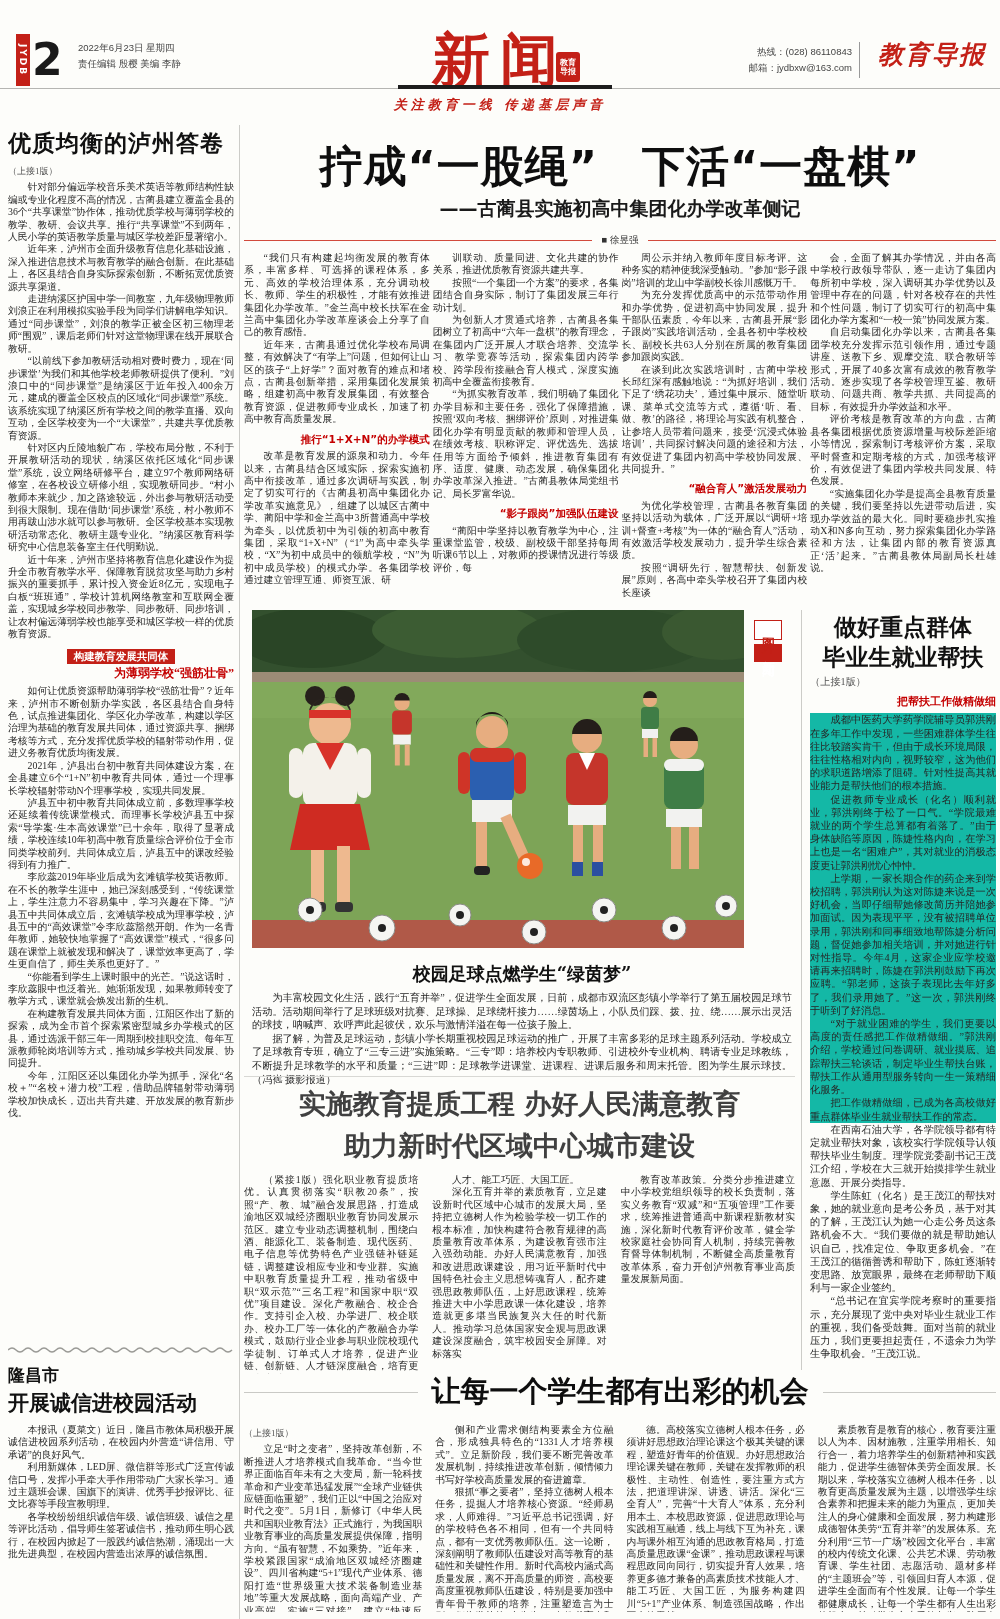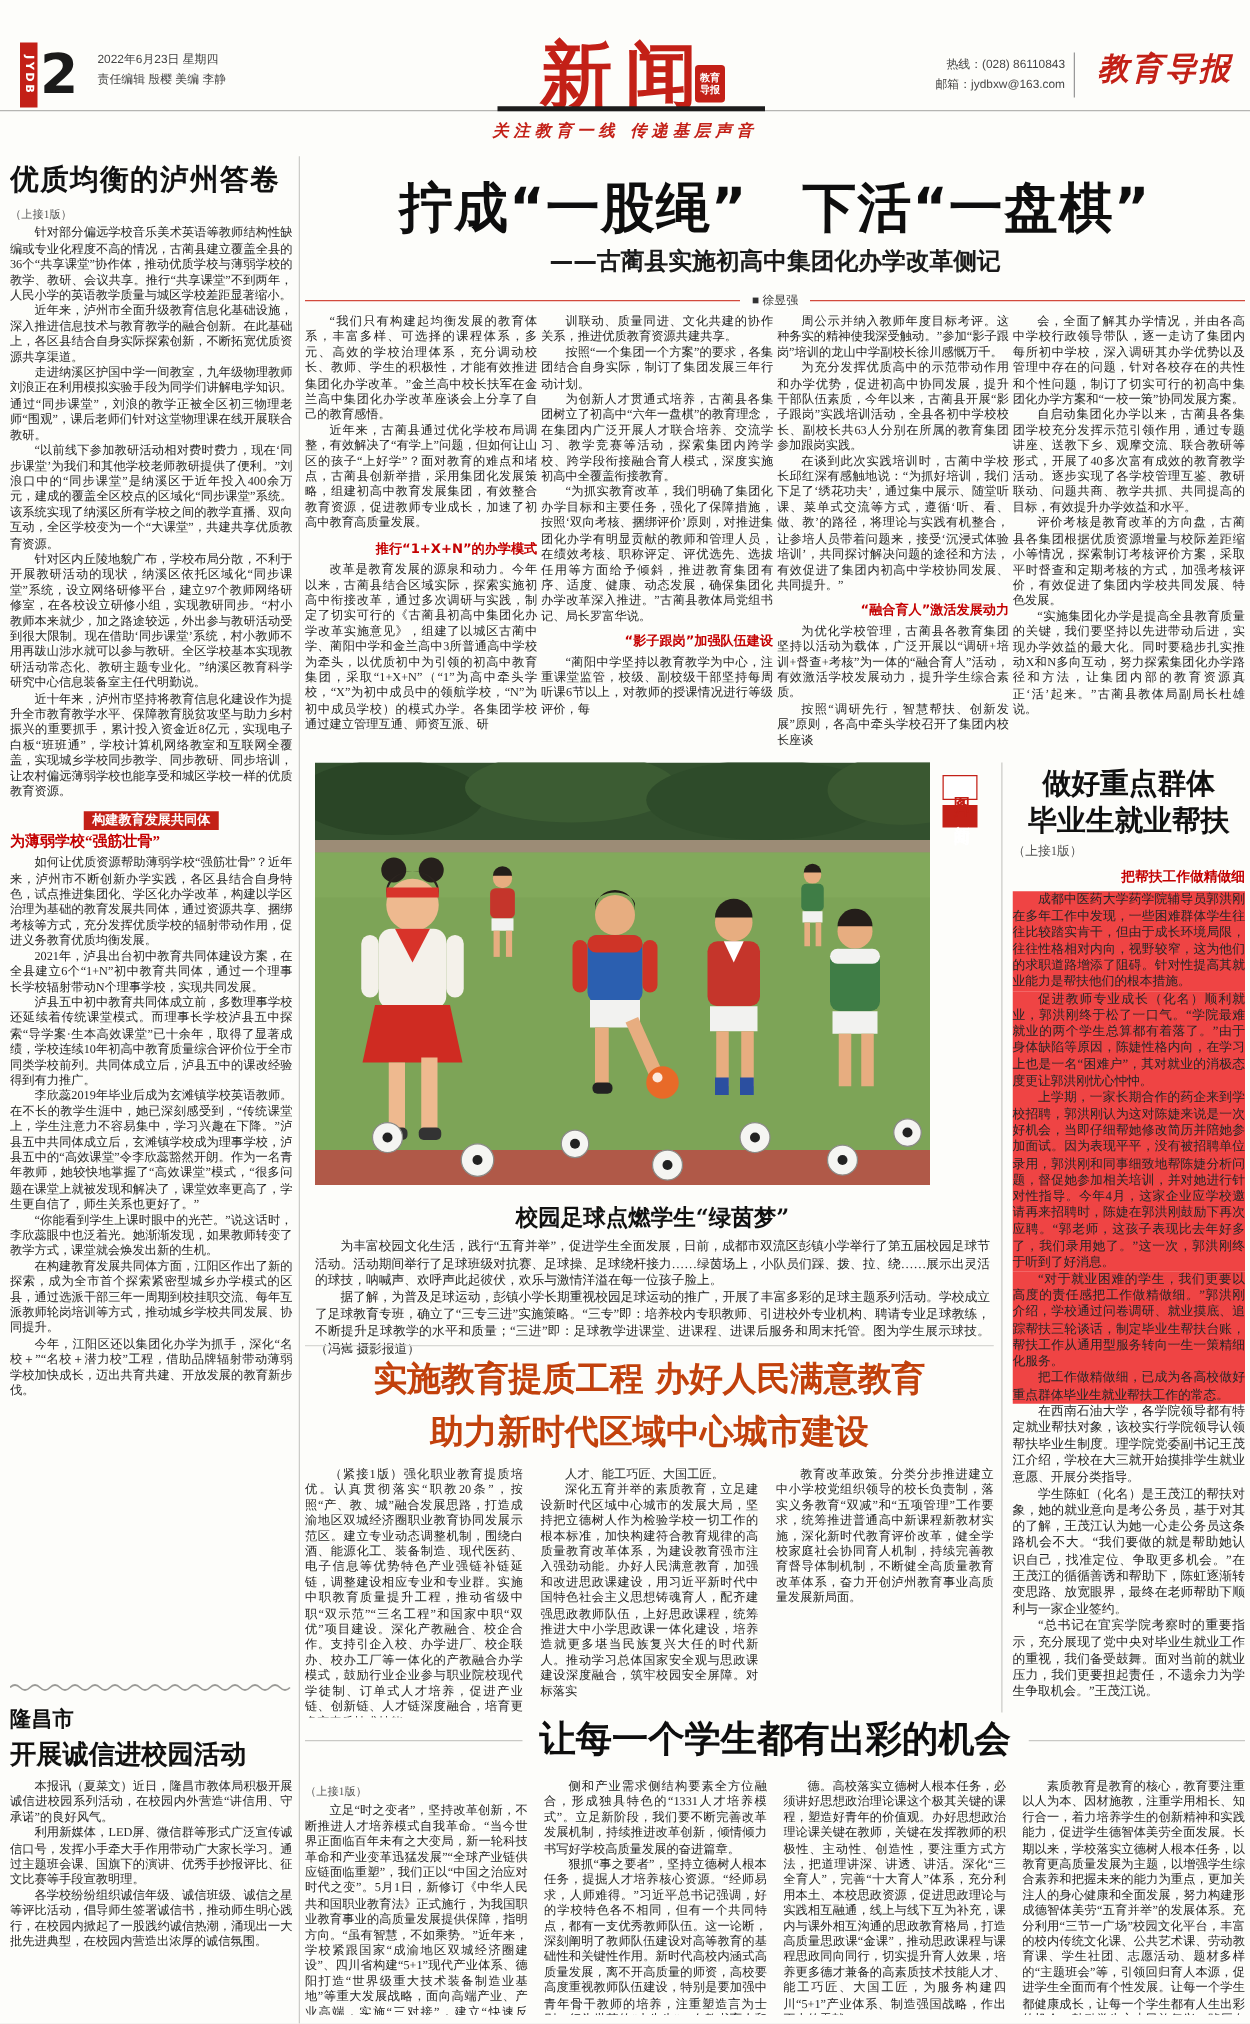--- a/index.html
+++ b/index.html
@@ -25,22 +25,22 @@
   .hdr-rule-bold{left:398px;top:85px;width:214px;height:4px;background:#1d1d1d;}
   .tagline{left:0;right:0;top:96px;text-align:center;color:#c32017;
            font:italic 700 13px "DejaVu Serif",serif;letter-spacing:4px;}
   
   .para{margin:0;text-indent:2em;text-align:justify;font-size:9.8px;line-height:12.4px;color:#262626;}
   .para.cont{text-indent:0;font-size:9px;color:#555;margin:3px 0 4px;}
   .para.subhead{text-indent:0;text-align:right;color:#c40000;font-weight:700;
                 font-family:"DejaVu Sans",sans-serif;font-size:10.5px;margin:7px 0 5px;}
   .para.boxhead{text-indent:0;width:fit-content;margin:9px auto 3px;background:#c32017;color:#fff;
                 padding:1px 7px;font-weight:700;font-family:"DejaVu Sans",sans-serif;font-size:10.5px;}
-  .para.redline{text-indent:0;text-align:left;color:#c40000;font-weight:700;font-size:12px;margin:1px 0 6px;}
-  .para.highlight{background:#ef4444;}
+  .para.redline{text-indent:0;text-align:right;color:#c40000;font-weight:700;font-size:12px;margin:1px 0 6px;}
+  .para.highlight{background:#14b8a6;}
   
   .left-a1{left:8px;top:128px;width:226px;height:1214px;overflow:hidden;}
   .left-title{font:900 23px "DejaVu Sans",sans-serif;color:#111;letter-spacing:1px;margin:0 0 6px;}
   .wavy{left:8px;top:1346px;width:226px;height:8px;}
   .left-a2{left:8px;top:1360px;width:226px;height:257px;overflow:hidden;}
   .a2-kicker{font:700 17px "DejaVu Sans",sans-serif;margin:4px 0 0;color:#111;}
   .a2-title{font:900 21px "DejaVu Sans",sans-serif;margin:2px 0 7px;color:#111;}
   .vrule-left{left:239px;top:125px;width:1px;height:1494px;background:#ccccc8;}
   .vrule-right{left:801px;top:610px;width:1px;height:760px;background:#ccccc8;}
   
@@ -65,21 +65,21 @@
   .caption-title{text-align:center;font:900 18px "DejaVu Serif",serif;color:#111;margin:6px 0 5px;}
   .caption .para{font-size:10.2px;line-height:13.6px;}
   .hair-mid{left:244px;top:1076px;width:551px;height:1px;background:#d8d8d4;}
   
   .right-col{left:810px;top:612px;width:186px;height:758px;overflow:hidden;}
   .right-title{text-align:center;font:900 23px "DejaVu Serif",serif;line-height:30px;color:#111;margin:0;}
   .right-col .para{font-size:10.2px;line-height:13.2px;}
   .right-col .para.subhead{font-size:11px;}
   
   .mid-block{left:244px;top:1080px;width:551px;}
-  .mid-h{text-align:center;font:900 27px "DejaVu Serif",serif;line-height:36px;color:#c2410c;margin:6px 0 0;}
+  .mid-h{text-align:center;font:900 27px "DejaVu Serif",serif;line-height:36px;color:#404040;margin:6px 0 0;}
   .mid-cols{display:flex;gap:14px;margin-top:10px;height:200px;}
   
   .bot-block{left:244px;top:1372px;width:752px;}
   .bot-headrow{display:flex;align-items:center;gap:14px;}
   .bot-hline{flex:1;height:1px;background:#c9c9c5;}
   .bot-title{font:900 29px "DejaVu Serif",serif;color:#0e0e0e;white-space:nowrap;}
   .bot-cols{display:flex;gap:13px;margin-top:12px;height:188px;}
 </style>
 </head>
 <body>

